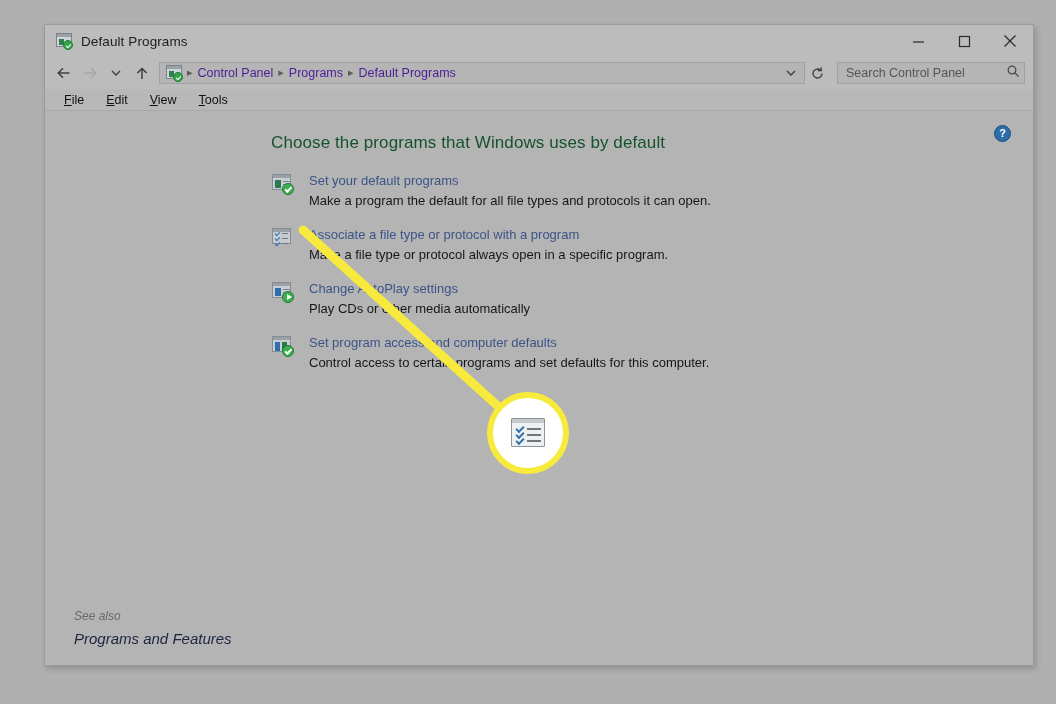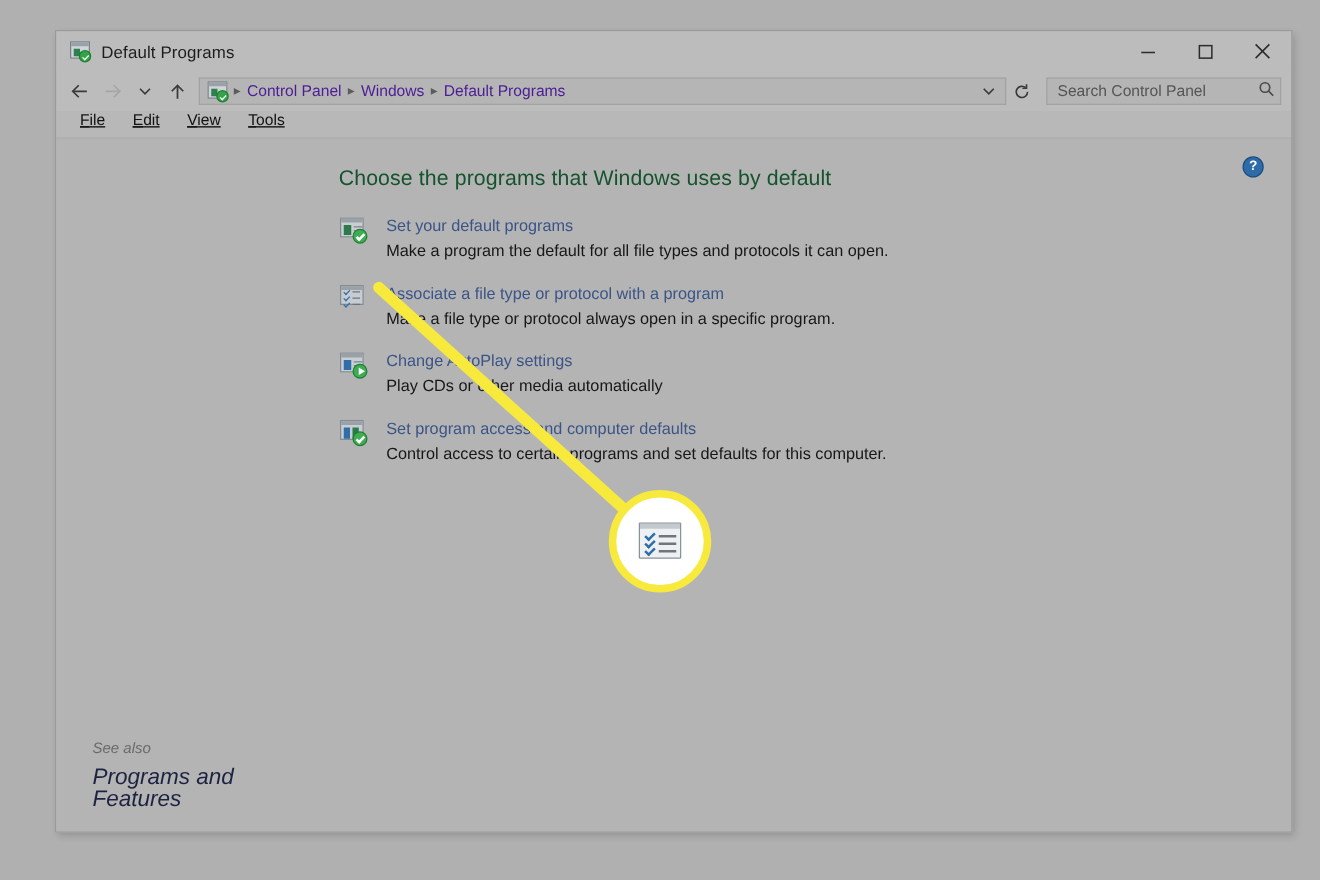--- a/index.html
+++ b/index.html
@@ -191,24 +191,24 @@
     font-size: 12.5px;
     color: #555555;
     white-space: nowrap;
   }
 
   
   #menubar {
     height: 22px;
     background: #b8b8b8;
     display: flex;
+    align-items: center;
     padding-left: 8px;
     border-bottom: 1px solid #a8a8a8;
     box-sizing: border-box;
-    text-decoration: underline;
   }
   .menu-item {
     font-size: 12.5px;
     color: #111111;
     padding: 0 11px;
     white-space: nowrap;
   }
   .menu-item u { text-decoration: underline; }
 
   
@@ -239,21 +239,21 @@
     width: 100%;
     font-style: italic;
   }
   #see-also-label {
     font-size: 12px;
     color: #6a6a6a;
     padding-left: 29px;
     line-height: 18px;
   }
   #see-also-link {
-    font-size: 18px;
+    font-size: 15px;
     color: #1c2340;
     padding-left: 29px;
     line-height: 18px;
     margin-top: 5px;
   }
 
   #content {
     flex: 1 1 auto;
     background: #b4b4b4;
     position: relative;
@@ -546,21 +546,21 @@
     <div id="breadcrumb-bar">
       <div id="breadcrumb">
         <span id="crumb-icon">
           <span class="dp-icon" style="display:inline-block;vertical-align:middle;">
             <span class="frame"></span><span class="badge"></span>
           </span>
         </span>
         <span class="crumb-sep">▸</span>
         <span class="crumb">Control Panel</span>
         <span class="crumb-sep">▸</span>
-        <span class="crumb">Windows</span>
+        <span class="crumb">Programs</span>
         <span class="crumb-sep">▸</span>
         <span class="crumb">Default Programs</span>
       </div>
       <span class="bc-chevron">
         <svg width="12" height="10" viewBox="0 0 12 10">
             <polyline points="2,3 6,7 10,3" fill="none" stroke="#3a3a3a" stroke-width="1.3"></polyline>
           </svg>
       </span>
     </div>
 

